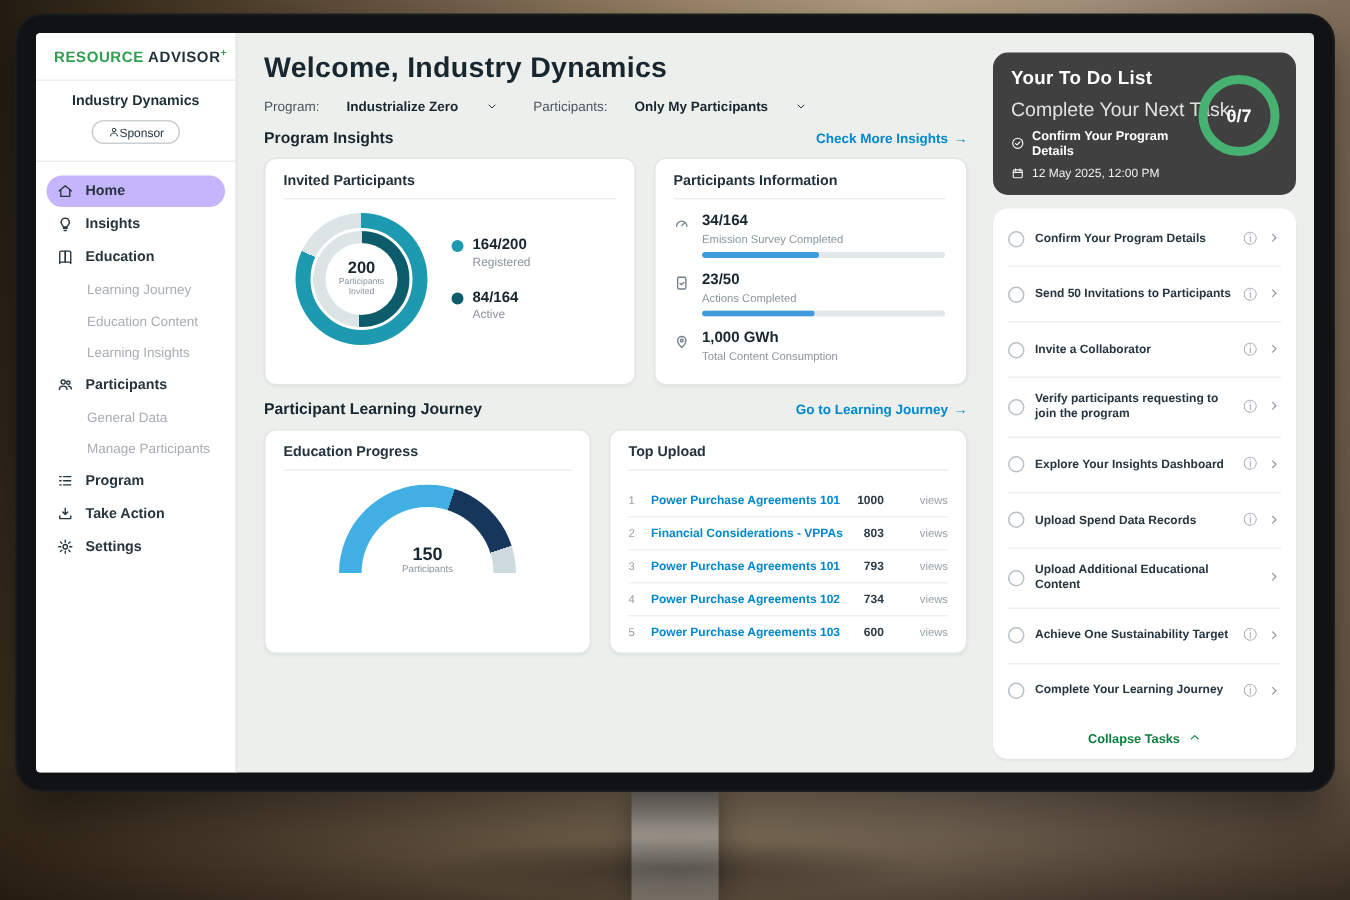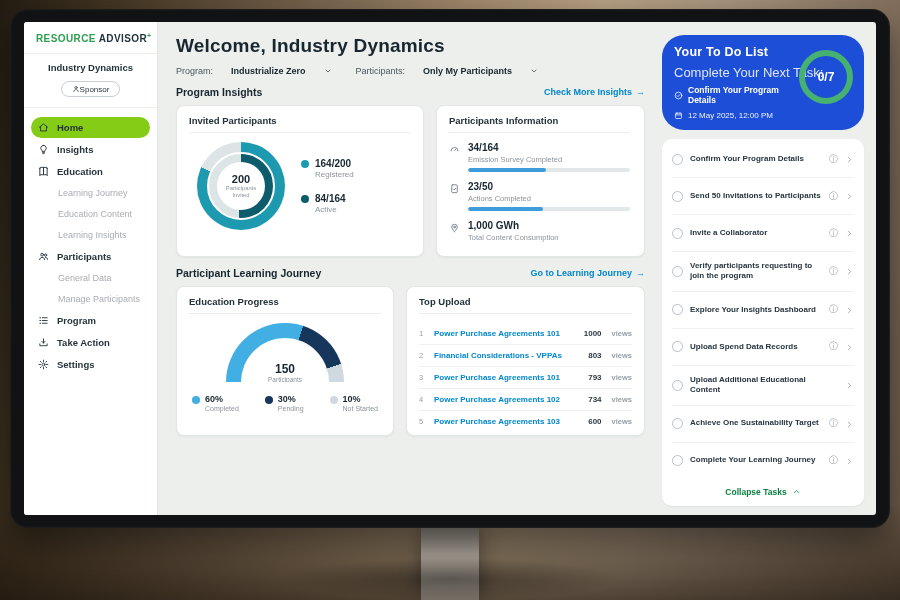--- a/index.html
+++ b/index.html
@@ -25,21 +25,21 @@
   .logo .g{color:#2f9e4f}.logo .d{color:#1f3038}.logo sup{color:#2f9e4f;font-size:7px;font-weight:bold}
   .org-block{padding:8px 6px 10px;border-bottom:1px solid #eceeec;text-align:center}
   .org-name{font-size:9.5px;font-weight:bold;color:#1f3038;margin-bottom:6px}
   .badge{display:inline-flex;align-items:center;gap:0;border:1px solid #c9cfd2;border-radius:10px;padding:2.5px 10px;
     font-size:8px;color:#273540;cursor:pointer}
   .badge svg{width:8px;height:8px;color:#273540}
   .nav{padding:8px 0 0}
   .nav-item{display:flex;align-items:center;gap:8px;margin:1px 7px;padding:5px 7px;font-size:9.5px;font-weight:600;
     color:#27343d;border-radius:14px;cursor:pointer}
   .nav-item svg{width:11px;height:11px;color:#27343d;flex:none}
-  .nav-item.active{background:#84cc16}
+  .nav-item.active{background:#c4b5fd}
   .nav-item.sub{padding-left:27px;font-weight:400;color:#a7aeb3;font-size:9px}
   
   .main{flex:1;padding:13px 13px 0 18px;min-width:0}
   .page-title{font-size:19px;font-weight:bold;color:#18262f;letter-spacing:.2px}
   .filters{display:flex;gap:24px;margin:9px 0 2px;align-items:center}
   .filter{display:flex;align-items:center;gap:18px;font-size:9px;color:#4a5760;cursor:pointer}
   .filter .val{font-weight:bold;color:#18262f}
   .filter svg{width:8px;height:8px;color:#27343d}
   .section-row{display:flex;justify-content:space-between;align-items:center;margin:10px 0 7px}
   .section-title{font-size:10.5px;font-weight:bold;color:#18262f}
@@ -87,24 +87,24 @@
   .edu-legend .item{display:flex;gap:5px}
   .edu-legend .v{font-size:9px;font-weight:bold;color:#18262f}
   .edu-legend .l{font-size:7px;color:#8b959c;margin-top:1px}
   
   .card.lessons{flex:1;height:150px;padding-bottom:4px}
   .lesson{display:flex;align-items:center;gap:7px;padding:6px 0;border-bottom:1px solid #eff1f0}
   .lesson:last-child{border-bottom:none}
   .lesson .rank{font-size:7.5px;color:#98a1a7;width:8px}
   .lesson .t{flex:1;font-size:8px;font-weight:600;color:#0087cd;white-space:nowrap;overflow:hidden;text-overflow:ellipsis;cursor:pointer}
   .lesson .views{font-size:8px;color:#2c3a45;font-weight:600}
-  .lesson .suffix{font-size:7.5px;color:#98a1a7;margin-left:3px;font-weight:700}
+  .lesson .suffix{font-size:7.5px;color:#98a1a7;margin-left:17px;font-weight:400}
   
   .right{width:218px;min-width:218px;padding:13px 12px 0 4px;display:flex;flex-direction:column;overflow:hidden}
-  .todo-card{background:#1d4ed8;border-radius:22px;padding:10px 12px 12px;color:#fff;position:relative;min-height:95px}
+  .todo-card{background:#404040;border-radius:10px;padding:10px 12px 12px;color:#fff;position:relative;min-height:95px}
   .todo-title{font-size:12.5px;font-weight:bold;letter-spacing:.2px}
   .todo-sub{font-size:13px;opacity:.85;margin:6px 0 5px}
   .todo-next{display:flex;gap:5px;align-items:center;font-size:8.5px;font-weight:bold;max-width:128px}
   .todo-next svg,.todo-date svg{width:9px;height:9px;color:#fff;flex:none}
   .todo-date{display:flex;gap:5px;align-items:flex-end;font-size:8px;opacity:.92;margin-top:6px}
   .todo-ring{position:absolute;right:11px;top:15px;width:54px;height:54px;border-radius:50%;border:6px solid #46b171;
     display:flex;align-items:center;justify-content:center;font-size:12px;font-weight:bold}
   .tasks-card{background:#fff;border-radius:10px;margin-top:9px;padding:2px 10px 0;box-shadow:0 1px 2px rgba(20,30,40,.05)}
   .task{display:flex;align-items:center;gap:7px;padding:9px 0;border-bottom:1px solid #eef1f0;cursor:pointer}
   .task .cb{width:11px;height:11px;border:1.3px solid #b9c0c5;border-radius:50%;flex:none}
@@ -326,43 +326,20 @@
         <div class="gauge-wrap">
           <div class="gauge">
             <div class="gauge-arc" style="background: conic-gradient(from -90deg at 50% 100%, rgb(65, 174, 228) 0deg, rgb(65, 174, 228) 108deg, rgb(22, 54, 92) 108deg, rgb(22, 54, 92) 162deg, rgb(207, 217, 224) 162deg, rgb(207, 217, 224) 180deg, transparent 180deg, transparent 360deg);"></div>
             <div class="gauge-hole"></div>
             <div class="gauge-center">
               <div class="v">150</div>
               <div class="l">Participants</div>
             </div>
           </div>
         </div>
-        <div class="edu-legend">
-          <div class="item">
-            <span class="dot completed"></span>
-            <span>
-              <div class="v">60%</div>
-              <div class="l">Completed</div>
-            </span>
-          </div>
-          <div class="item">
-            <span class="dot pending"></span>
-            <span>
-              <div class="v">30%</div>
-              <div class="l">Pending</div>
-            </span>
-          </div>
-          <div class="item">
-            <span class="dot notstarted"></span>
-            <span>
-              <div class="v">10%</div>
-              <div class="l">Not Started</div>
-            </span>
-          </div>
-        </div>
       </div>
 
       <div class="card lessons">
         <div class="card-title">Top Upload</div>
         <div class="lesson">
           <span class="rank">1</span>
           <span class="t">Power Purchase Agreements 101</span>
           <span class="views">1000</span>
           <span class="suffix">views</span>
         </div>

